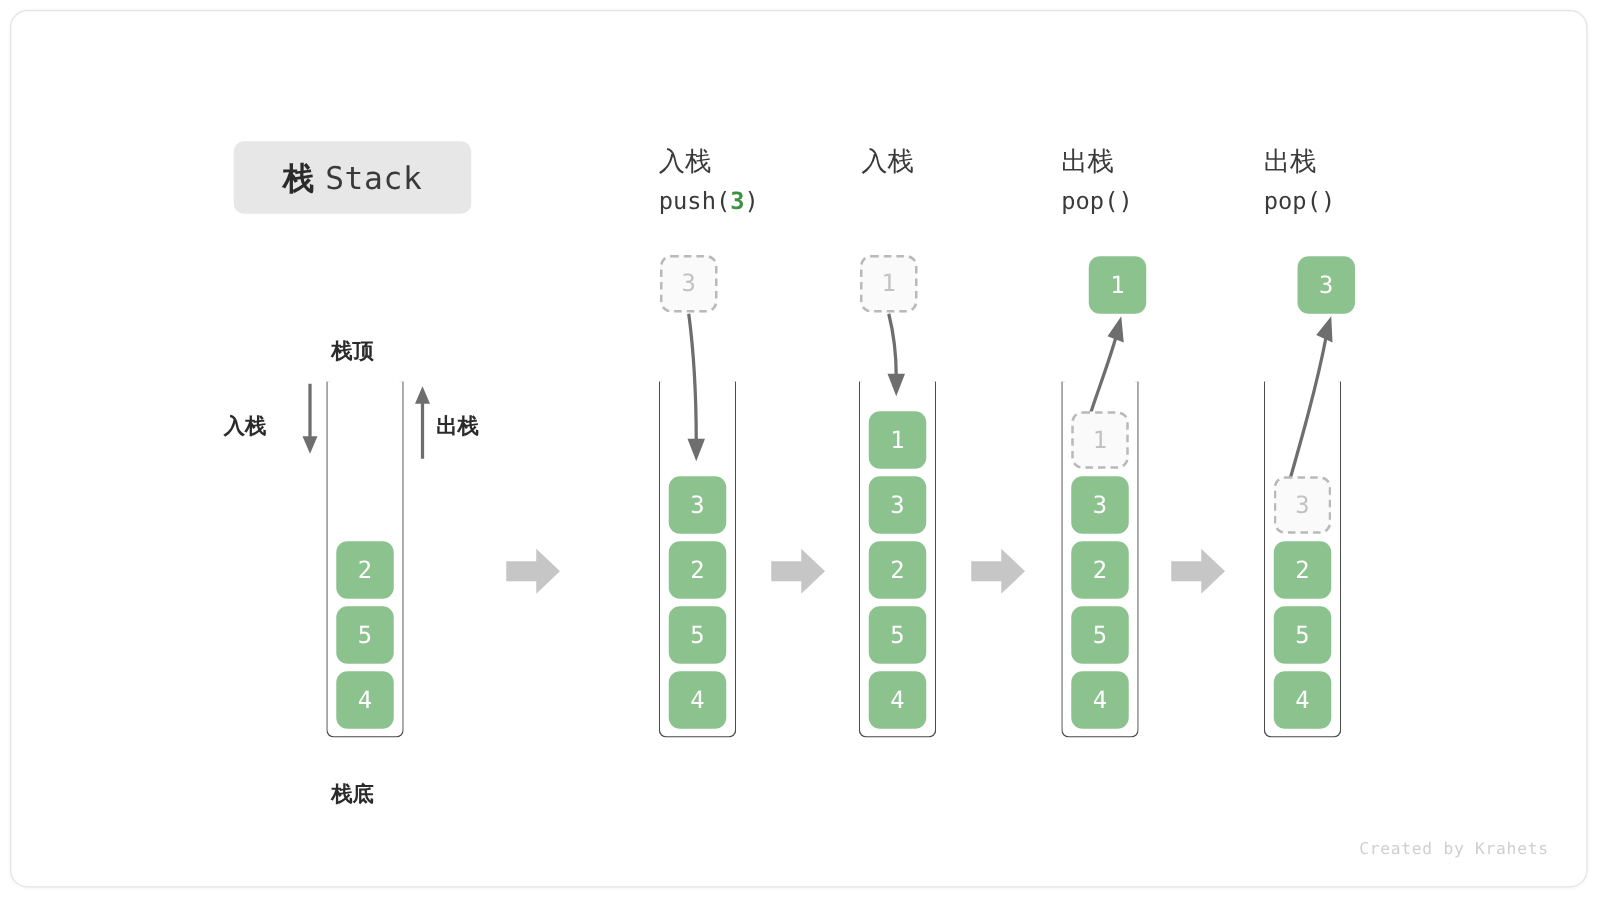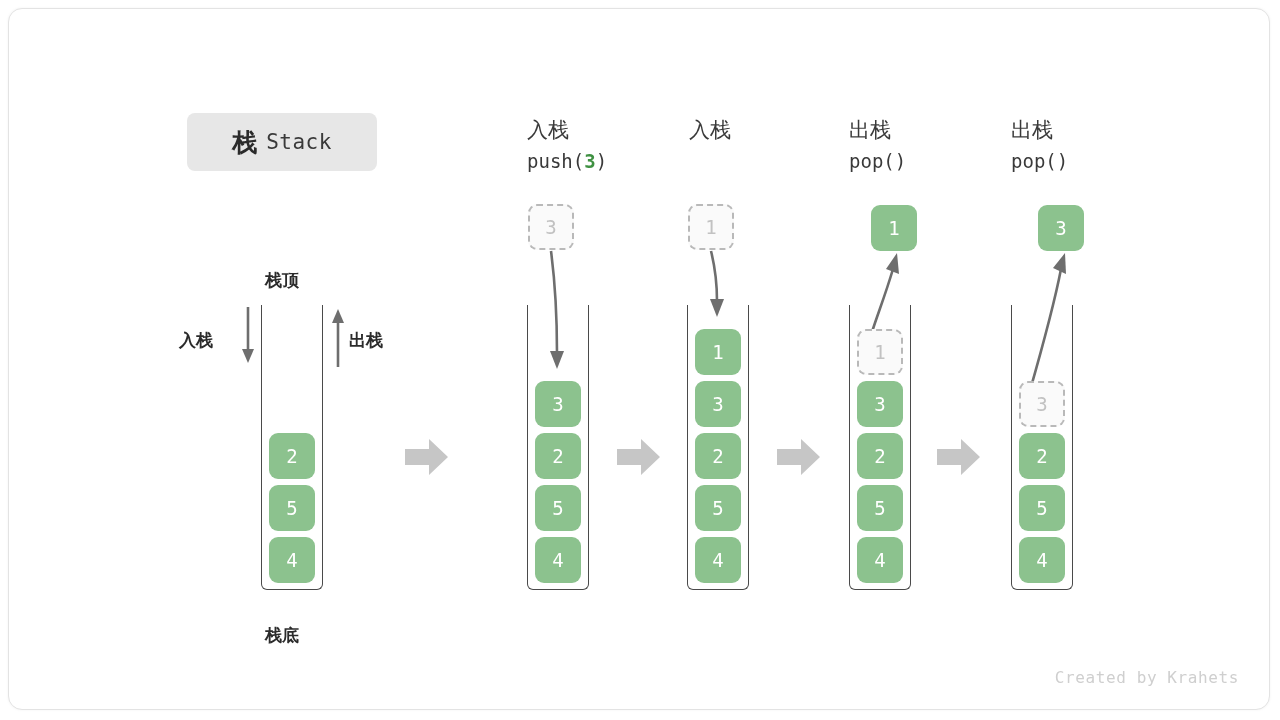--- a/index.html
+++ b/index.html
@@ -41,21 +41,21 @@
     justify-content: center;
   }
   #title-badge .t-cjk {
     font-family: "Liberation Sans", "DejaVu Sans", sans-serif;
     font-weight: bold;
     font-size: 25px;
     color: #2b2b2b;
   }
   #title-badge .t-latin {
     font-family: "DejaVu Sans Mono", "Liberation Mono", monospace;
-    font-size: 21px;
+    font-size: 25px;
     color: #3a3a3a;
     margin-left: 9px;
     letter-spacing: 0.5px;
   }
 
   
   .cjk-label {
     position: absolute;
     font-family: "Liberation Sans", "DejaVu Sans", sans-serif;
     font-weight: bold;
@@ -134,21 +134,21 @@
     width: 44px;
     height: 40px;
   }
 
   
   #watermark {
     position: absolute;
     right: 30px;
     bottom: 22px;
     font-family: "DejaVu Sans Mono", "Liberation Mono", monospace;
-    font-size: 16px;
+    font-size: 13px;
     color: #cfcfcf;
     letter-spacing: 0.6px;
   }
 
   svg { overflow: visible; }
 </style>
 </head>
 <body>
 
 <div id="card">

